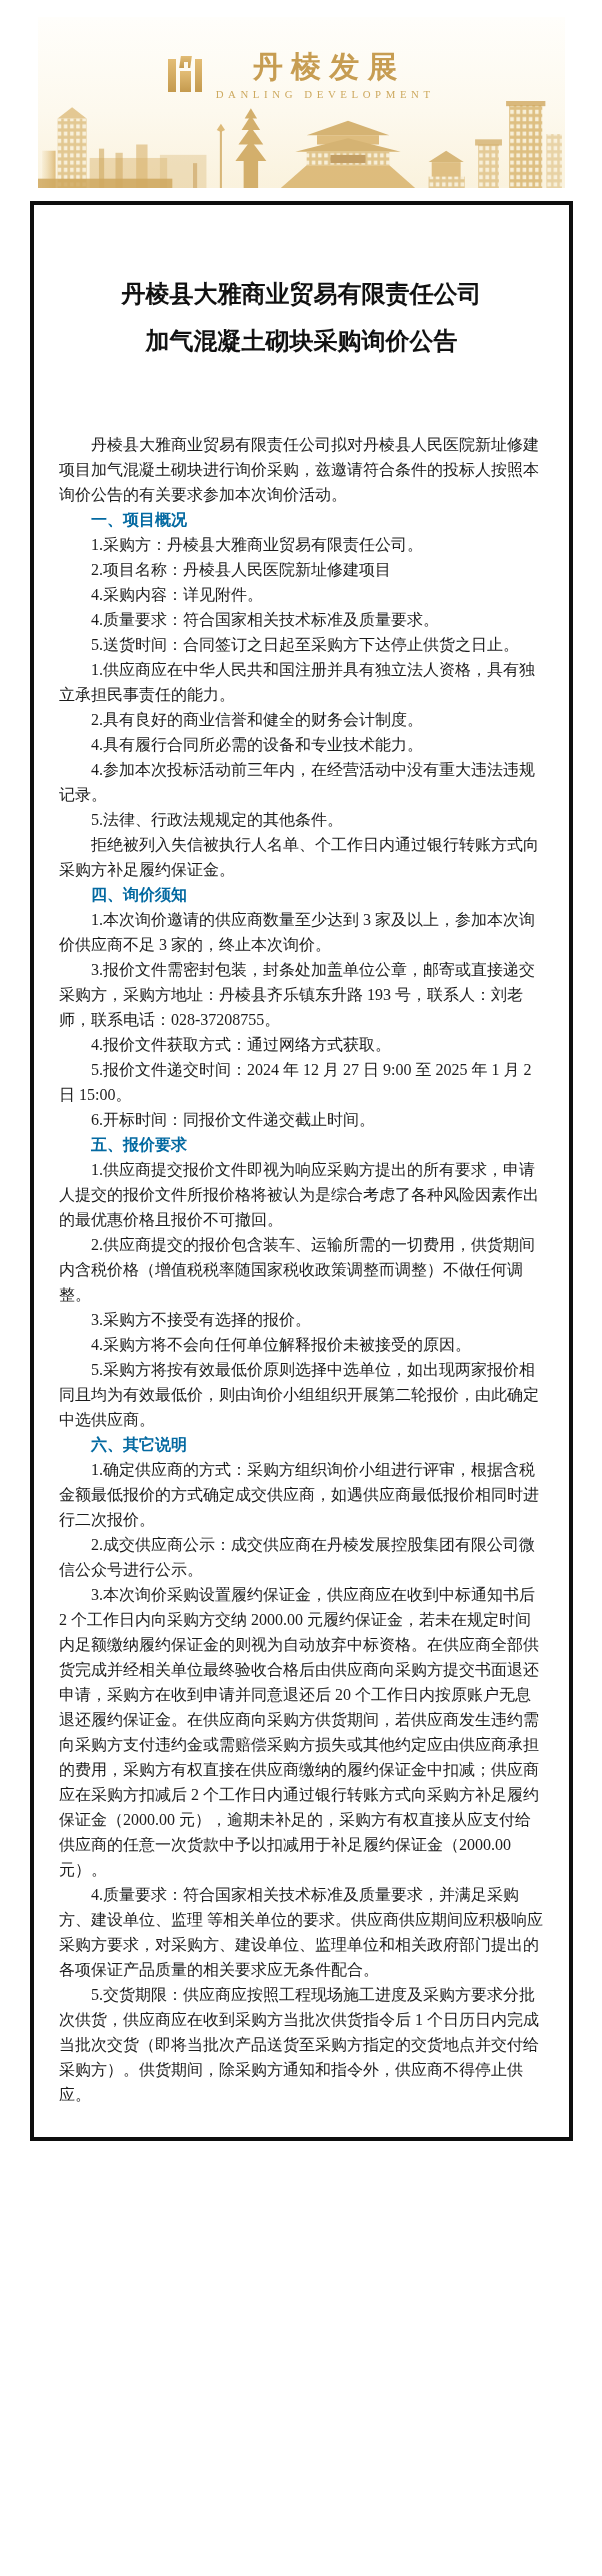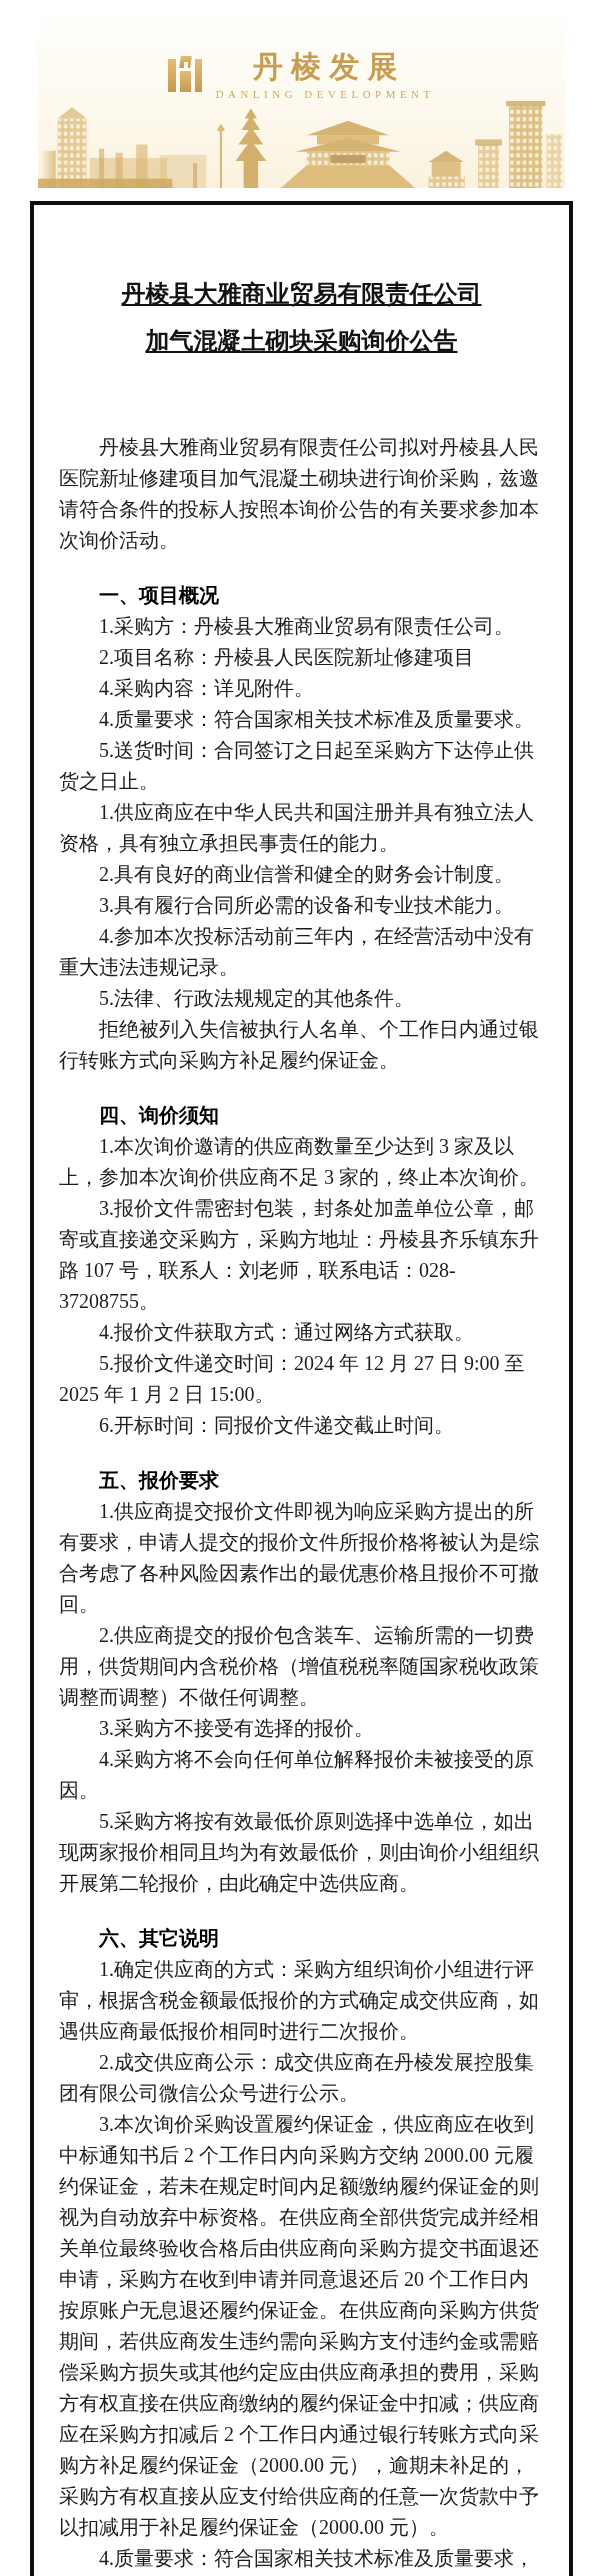--- a/index.html
+++ b/index.html
@@ -32,26 +32,26 @@
     font-family:"Liberation Serif","DejaVu Serif",serif;
   }
   .skyline { position:absolute; left:0; right:0; bottom:0; height:87px; width:100%; }
   
   .doc-box {
     margin:13.4px 30px 0; border:4.1px solid #0e0e0e; background:#ffffff;
     padding:33px 25px 30px;
   }
   .doc-title {
     text-align:center; font-weight:bold; font-size:24px; line-height:47px;
-    color:#111; margin:33px 0 67px;text-decoration:underline;
+    color:#111; margin:33px 0 67px;
   }
-  .doc-body p { font-size:20px; line-height:31px; text-indent:2em; color:#1c1c1c; }
+  .doc-body p { font-size:16px; line-height:25px; text-indent:2em; color:#1c1c1c; }
   .doc-body p.h {
     font-family:"Liberation Sans","DejaVu Sans",sans-serif;
-    font-weight:bold; color:#000000;margin-top:24px;
+    font-weight:bold; color:#0369a1;
   }
 </style>
 </head>
 <body>
 
 <div class="banner">
   <div class="brand">
     <span class="brand-mark">
       <i class="bm-l"></i>
         <i class="bm-t"></i>
@@ -130,27 +130,27 @@
   <div class="doc-body" id="doc-body">
       <p>丹棱县大雅商业贸易有限责任公司拟对丹棱县人民医院新址修建项目加气混凝土砌块进行询价采购，兹邀请符合条件的投标人按照本询价公告的有关要求参加本次询价活动。</p>
       <p class="h">一、项目概况</p>
       <p>1.采购方：丹棱县大雅商业贸易有限责任公司。</p>
       <p>2.项目名称：丹棱县人民医院新址修建项目</p>
       <p>4.采购内容：详见附件。</p>
       <p>4.质量要求：符合国家相关技术标准及质量要求。</p>
       <p>5.送货时间：合同签订之日起至采购方下达停止供货之日止。</p>
       <p>1.供应商应在中华人民共和国注册并具有独立法人资格，具有独立承担民事责任的能力。</p>
       <p>2.具有良好的商业信誉和健全的财务会计制度。</p>
-      <p>3.具有履行合同所必需的设备和专业技术能力。</p>
+      <p>4.具有履行合同所必需的设备和专业技术能力。</p>
       <p>4.参加本次投标活动前三年内，在经营活动中没有重大违法违规记录。</p>
       <p>5.法律、行政法规规定的其他条件。</p>
       <p>拒绝被列入失信被执行人名单、个工作日内通过银行转账方式向采购方补足履约保证金。</p>
       <p class="h">四、询价须知</p>
       <p>1.本次询价邀请的供应商数量至少达到 3 家及以上，参加本次询价供应商不足 3 家的，终止本次询价。</p>
-      <p>3.报价文件需密封包装，封条处加盖单位公章，邮寄或直接递交采购方，采购方地址：丹棱县齐乐镇东升路 107 号，联系人：刘老师，联系电话：028-37208755。</p>
+      <p>3.报价文件需密封包装，封条处加盖单位公章，邮寄或直接递交采购方，采购方地址：丹棱县齐乐镇东升路 193 号，联系人：刘老师，联系电话：028-37208755。</p>
       <p>4.报价文件获取方式：通过网络方式获取。</p>
       <p>5.报价文件递交时间：2024 年 12 月 27 日 9:00 至 2025 年 1 月 2 日 15:00。</p>
       <p>6.开标时间：同报价文件递交截止时间。</p>
       <p class="h">五、报价要求</p>
       <p>1.供应商提交报价文件即视为响应采购方提出的所有要求，申请人提交的报价文件所报价格将被认为是综合考虑了各种风险因素作出的最优惠价格且报价不可撤回。</p>
       <p>2.供应商提交的报价包含装车、运输所需的一切费用，供货期间内含税价格（增值税税率随国家税收政策调整而调整）不做任何调整。</p>
       <p>3.采购方不接受有选择的报价。</p>
       <p>4.采购方将不会向任何单位解释报价未被接受的原因。</p>
       <p>5.采购方将按有效最低价原则选择中选单位，如出现两家报价相同且均为有效最低价，则由询价小组组织开展第二轮报价，由此确定中选供应商。</p>
       <p class="h">六、其它说明</p>

